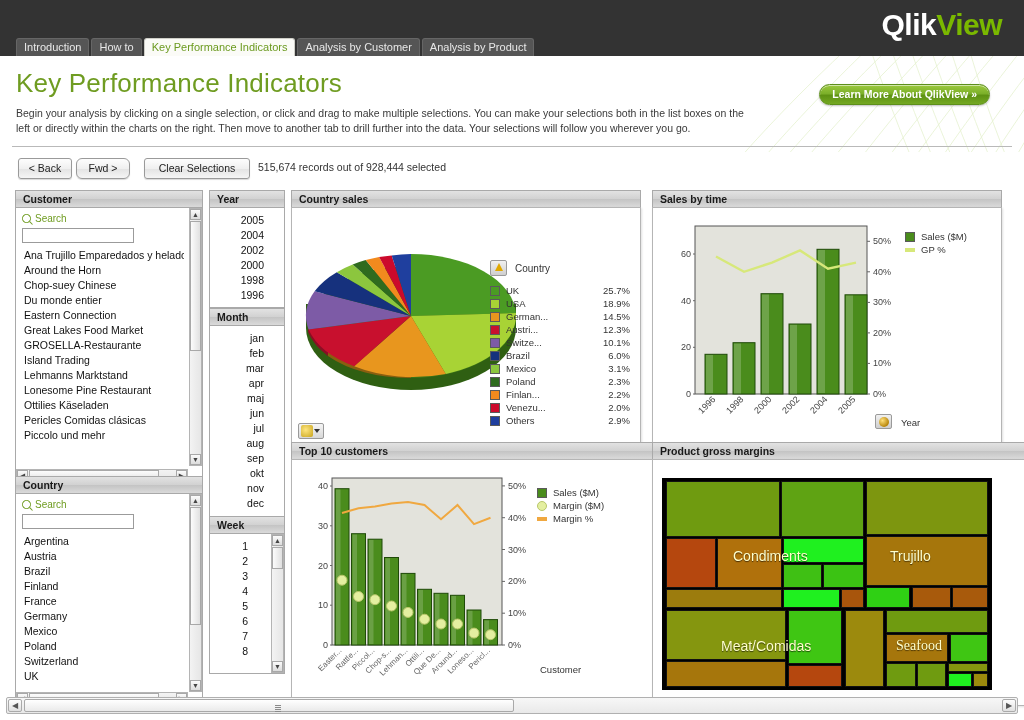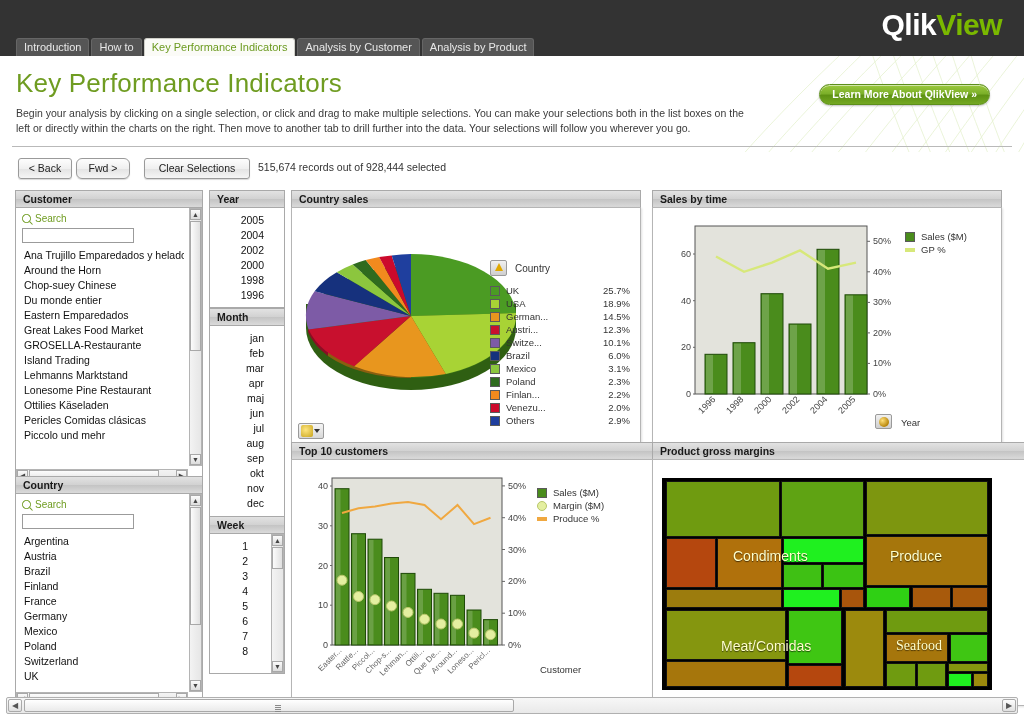--- a/index.html
+++ b/index.html
@@ -287,21 +287,21 @@
     <div class="lb-search">
       <span class="mag"></span>
       <span>Search</span>
     </div>
     <input class="lb-input" style="width: 112px;" value="">
     <div class="lb-items" style="top:40px; width:168px;">
       <div class="lb-item">Ana Trujillo Emparedados y helados</div>
       <div class="lb-item">Around the Horn</div>
       <div class="lb-item">Chop-suey Chinese</div>
       <div class="lb-item">Du monde entier</div>
-      <div class="lb-item">Eastern Emparedados</div>
+      <div class="lb-item">Eastern Connection</div>
       <div class="lb-item">Great Lakes Food Market</div>
       <div class="lb-item">GROSELLA-Restaurante</div>
       <div class="lb-item">Island Trading</div>
       <div class="lb-item">Lehmanns Marktstand</div>
       <div class="lb-item">Lonesome Pine Restaurant</div>
       <div class="lb-item">Ottilies Käseladen</div>
       <div class="lb-item">Pericles Comidas clásicas</div>
       <div class="lb-item">Piccolo und mehr</div>
     </div>
     <div class="vsb" style="right:0; top:0; height:258px;">
@@ -690,21 +690,21 @@
       <div class="legend-row">
         <span class="sw" style="background:#4a8c1c"></span>
         <span>Sales ($M)</span>
       </div>
       <div class="legend-row">
         <span class="sw" style="background:#e4efa0; border-radius:50%; border-color:#b9c76a;"></span>
         <span>Margin ($M)</span>
       </div>
       <div class="legend-row">
         <span class="sw" style="background:#f0a840; height:4px; border:none; margin-top:1px;"></span>
-        <span>Produce %</span>
+        <span>Margin %</span>
       </div>
     </div>
     <div class="axis-lbl" style="left:248px; top:204px;">Customer</div>
   </div>
 </div>
 
 <div class="panel chartpanel" style="left:652px; top:442px; width:408px;">
   <div class="panel-title">Product gross margins</div>
   <div class="panel-body" style="height:247px;">
     <div id="treemap" style="position:absolute; left:9px; top:18px; width:330px; height:212px; border:2px solid #000; background:#000;">
@@ -731,21 +731,21 @@
         <div class="tm-cell" style="left: 68.2%; top: 62.5%; width: 31.2%; height: 11%; background: rgb(111, 155, 16);"></div>
         <div class="tm-cell" style="left: 68.2%; top: 74%; width: 19%; height: 13.5%; background: rgb(166, 118, 12);"></div>
         <div class="tm-cell" style="left: 87.7%; top: 74%; width: 11.7%; height: 13.5%; background: rgb(63, 198, 19);"></div>
         <div class="tm-cell" style="left: 68.2%; top: 88%; width: 9%; height: 11.5%; background: rgb(111, 155, 16);"></div>
         <div class="tm-cell" style="left: 77.6%; top: 88%; width: 9%; height: 11.5%; background: rgb(111, 155, 16);"></div>
         <div class="tm-cell" style="left: 87%; top: 88%; width: 12.4%; height: 4.5%; background: rgb(133, 150, 15);"></div>
         <div class="tm-cell" style="left: 87%; top: 93%; width: 7.5%; height: 6.5%; background: rgb(31, 240, 31);"></div>
         <div class="tm-cell" style="left: 94.8%; top: 93%; width: 4.6%; height: 6.5%; background: rgb(156, 138, 13);"></div>
       </div>
     <div class="tm-label" style="left:80px; top:88px;">Condiments</div>
-    <div class="tm-label" style="left:237px; top:88px;">Produce</div>
+    <div class="tm-label" style="left:237px; top:88px;">Trujillo</div>
     <div class="tm-label" style="left:68px; top:178px;">Meat/Comidas</div>
     <div class="tm-label" style="left:243px; top:178px;font-family:Liberation Serif, serif;">Seafood</div>
   </div>
 </div>
 
 <div class="pagesb">
   <div class="arr lf">◀</div>
   <div class="thumb">
       <div class="grip"></div>
     </div>

